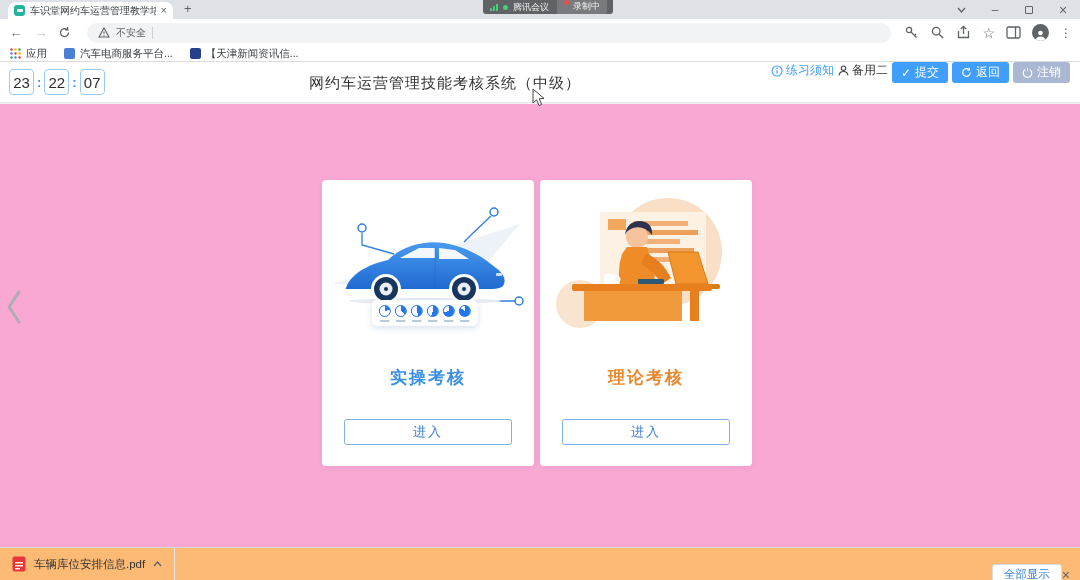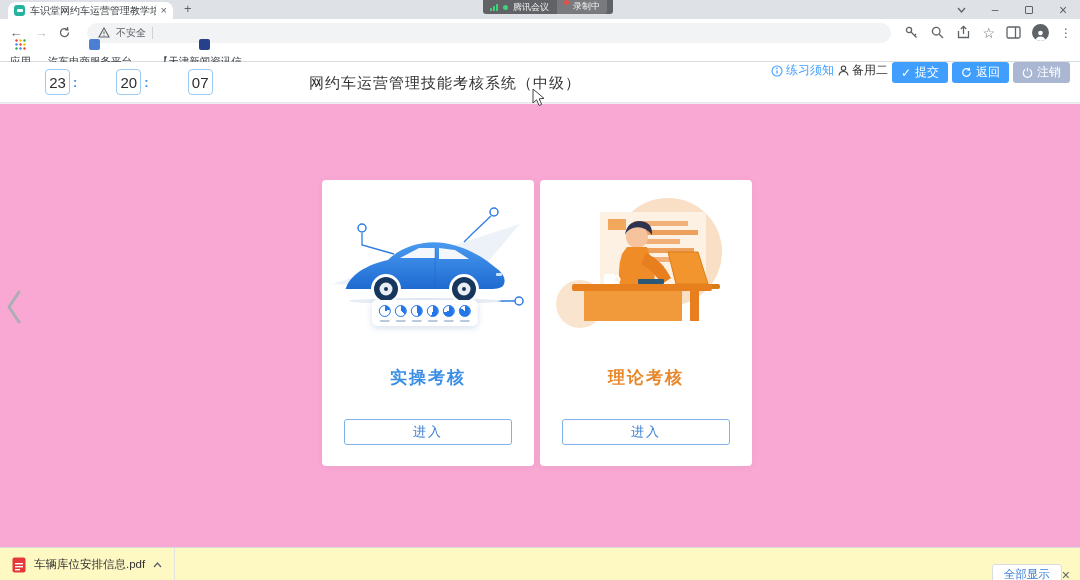--- a/index.html
+++ b/index.html
@@ -44,29 +44,29 @@
   .omnibox .warn-label { font-size:10px; color:#5f6368; }
   .omnibox .divider { width:1px; height:12px; background:#cfd1d4; }
   .omnibox .url { font-size:11.5px; color:#202124; }
   .tool-icons { display:flex; align-items:center; gap:11px; }
   .avatar-chip { width:17px; height:17px; border-radius:50%; background:#5f6368; overflow:hidden;
                  display:flex; align-items:flex-end; justify-content:center; }
   .more-dots { font-size:12px; color:#5f6368; }
 
   .bookmarks { position:absolute; top:46px; left:0; right:0; height:16px; background:#fff;
                border-bottom:1px solid #dadce0; display:flex; align-items:center; padding:0 10px; gap:7px; }
-  .bm-item { display:flex; align-items:center; gap:5px; font-size:10.5px; color:#3c4043; margin-right:10px;flex-direction:column; }
+  .bm-item { display:flex; align-items:center; gap:5px; font-size:10.5px; color:#3c4043; margin-right:10px; }
   .bm-fav { width:11px; height:11px; border-radius:2px; flex:none; }
 
   
   .page-header { position:absolute; top:62px; left:0; right:0; height:41px; background:#fff;
                  border-bottom:1px solid #e5e8ec; }
   .timer { position:absolute; left:9px; top:7px; display:flex; align-items:center; }
   .t-box { width:25px; height:26px; border:1px solid #9bcbf3; border-radius:4px; background:#fff;
-           display:flex; align-items:center; justify-content:center; font-size:15px; color:#2d2d2d;margin-left:36px; }
+           display:flex; align-items:center; justify-content:center; font-size:15px; color:#2d2d2d; }
   .t-colon { color:#3f8ef0; font-weight:bold; font-size:13px; margin:0 3px; }
   .page-title { position:absolute; left:309px; top:12px; font-size:15px; color:#333; letter-spacing:1px; }
   .header-right { position:absolute; right:10px; top:0; height:41px; display:flex; align-items:flex-start; gap:4px; }
   .link-blue { display:flex; align-items:center; gap:3px; font-size:12px; color:#409eff; }
   .user-chip { display:flex; align-items:center; gap:3px; font-size:12px; color:#333; }
   .btn { display:flex; align-items:center; gap:4px; height:21px; padding:0 9px; border-radius:3px;
          font-size:12px; color:#fff; border:none; }
   .btn-primary { background:#409eff; }
   .btn-muted { background:#a9b7d3; }
 
@@ -87,22 +87,22 @@
   .card-title { font-size:17px; font-weight:bold; margin-top:16px; letter-spacing:2px; }
   .card.practical .card-title { color:#3a8ee6; }
   .card.theory .card-title { color:#e8862a; }
   .enter-btn { margin-top:30px; width:168px; height:26px; background:#fff; border:1px solid #7eb3ea;
                border-radius:3px; color:#3a7fd2; font-size:13px; display:flex; align-items:center;
                justify-content:center; letter-spacing:2px; }
 
   .cursor { position:absolute; left:532px; top:88px; pointer-events:none; }
 
   
-  .download-bar { position:absolute; left:0; right:0; bottom:0; height:33px; background:#fef9c3;
-                  border-top:1px solid #d6d8da; display:flex; }
+  .download-bar { position:absolute; left:0; right:0; bottom:0; height:33px; background:#fdba74;
+                  border-top:1px solid #d6d8da; display:flex; align-items:center; }
   .dl-chip { height:33px; display:flex; align-items:center; gap:8px; padding:0 12px;
              border-right:1px solid #e0e2e4; }
   .dl-name { font-size:11.5px; color:#333; white-space:nowrap; }
   .dl-right { position:absolute; right:10px; top:10px; height:33px; display:flex; align-items:center; gap:0; }
   .show-all { height:22px; padding:0 11px; background:#fff; border:1px solid #dadce0; border-radius:3px;
               color:#3a7fd2; font-size:11.5px; display:flex; align-items:center; }
   .dl-close { font-size:14px; color:#5f6368; line-height:1; }
 </style>
 </head>
 <body>
@@ -215,21 +215,21 @@
   <div class="bm-item">
     <span class="bm-fav" style="background:#27408b"></span>
     <span>【天津新闻资讯信...</span>
   </div>
 </div>
 
 <div class="page-header">
   <div class="timer">
     <span class="t-box">23</span>
     <span class="t-colon">:</span>
-    <span class="t-box">20</span>
+    <span class="t-box">22</span>
     <span class="t-colon">:</span>
     <span class="t-box">07</span>
   </div>
   <div class="page-title">网约车运营管理技能考核系统（中级）</div>
   <div class="header-right">
     <span class="link-blue">
       <svg width="12" height="12" viewBox="0 0 12 12">
           <circle cx="6" cy="6" r="5" fill="none" stroke="#409eff" stroke-width="1.1"></circle>
           <line x1="6" y1="5.2" x2="6" y2="8.6" stroke="#409eff" stroke-width="1.2"></line>
           <circle cx="6" cy="3.4" r="0.8" fill="#409eff"></circle>

